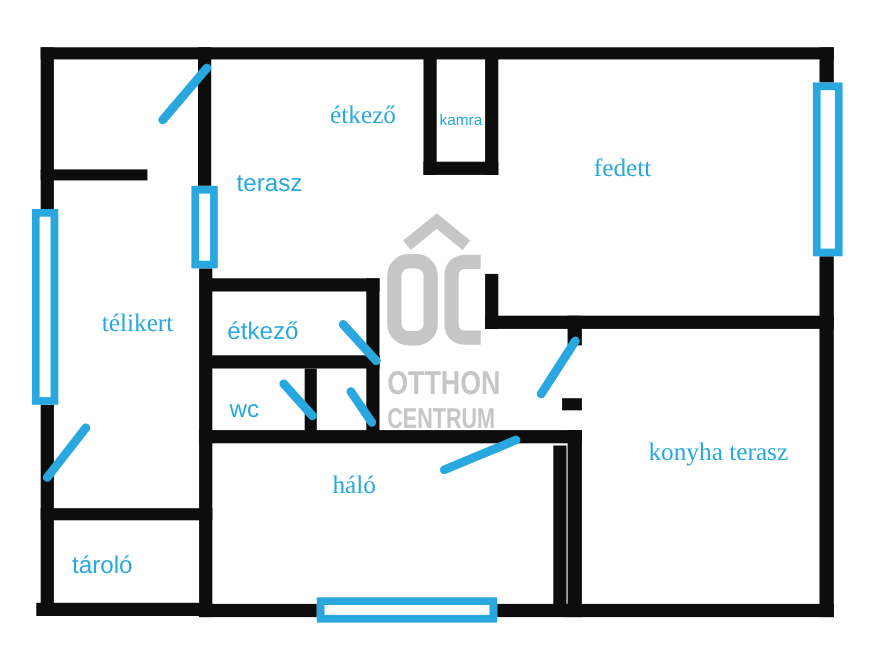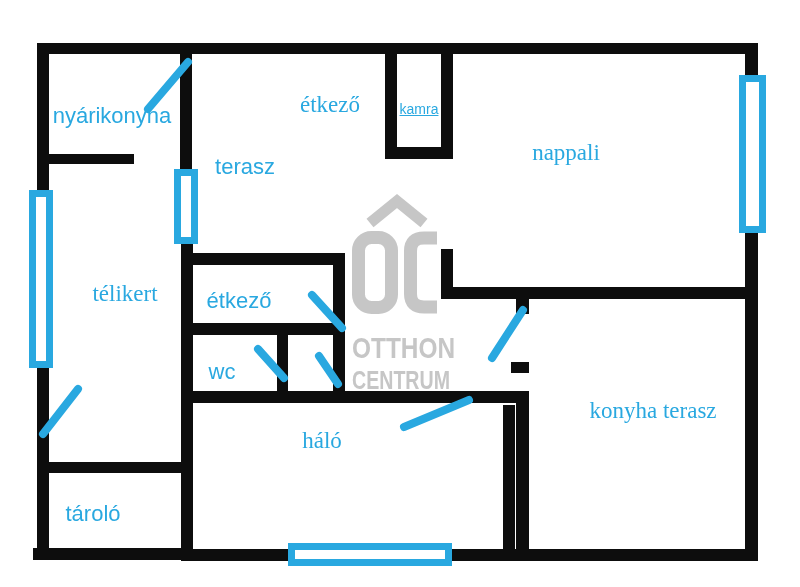--- a/index.html
+++ b/index.html
@@ -10,21 +10,21 @@
   }
   .wall{position:absolute;background:var(--wall,#0d0d0d);z-index:2;}
   .window{position:absolute;border:7px solid var(--accent,#29a8e0);background:#fff;z-index:3;box-sizing:border-box;}
   .overlay{position:absolute;left:0;top:0;z-index:4;pointer-events:none;}
   .door{stroke:var(--accent,#29a8e0);stroke-width:8;stroke-linecap:round;}
   .label{
     position:absolute;z-index:5;transform:translate(-50%,-50%);
     color:var(--accent,#29a8e0);font-size:22px;white-space:nowrap;
   }
   .label.lg{font-size:23px;font-family:Liberation Serif, serif;}
-  .label.sm{font-size:14px;text-decoration:underline;}
+  .label.sm{font-size:14px;}
   #watermark{position:absolute;left:348px;top:192px;z-index:1;}
   #watermark .mark{stroke:var(--watermark,#c6c6c6);fill:none;}
   #watermark text{
     fill:var(--watermark,#c6c6c6);font-family:"Liberation Sans",sans-serif;
     font-weight:bold;
   }
 </style>
 </head>
 <body>
 
@@ -75,24 +75,23 @@
   <svg class="overlay" width="800" height="587" viewBox="0 0 800 587">
     <line class="door" x1="148" y1="109" x2="188" y2="62"></line>
     <line class="door" x1="43" y1="434" x2="78" y2="389"></line>
     <line class="door" x1="312" y1="295" x2="342" y2="328"></line>
     <line class="door" x1="258" y1="349" x2="284" y2="378"></line>
     <line class="door" x1="319" y1="356" x2="338" y2="384"></line>
     <line class="door" x1="492" y1="358" x2="523" y2="310"></line>
     <line class="door" x1="404" y1="427" x2="469" y2="400"></line>
   </svg>
 
-  <div class="label" style="left:112px;top:116px">nyárikonyha</div>
   <div class="label lg" style="left:330px;top:105px">étkező</div>
   <div class="label sm" style="left:419px;top:109px">kamra</div>
-  <div class="label lg" style="left:566px;top:153px">nappali</div>
+  <div class="label lg" style="left:566px;top:153px">fedett</div>
   <div class="label" style="left:245px;top:167px">terasz</div>
   <div class="label lg" style="left:125px;top:294px">télikert</div>
   <div class="label" style="left:239px;top:301px">étkező</div>
   <div class="label" style="left:222px;top:372px">wc</div>
   <div class="label lg" style="left:322px;top:441px">háló</div>
   <div class="label lg" style="left:653px;top:411px">konyha terasz</div>
   <div class="label" style="left:93px;top:514px">tároló</div>
 
 </div>
 

